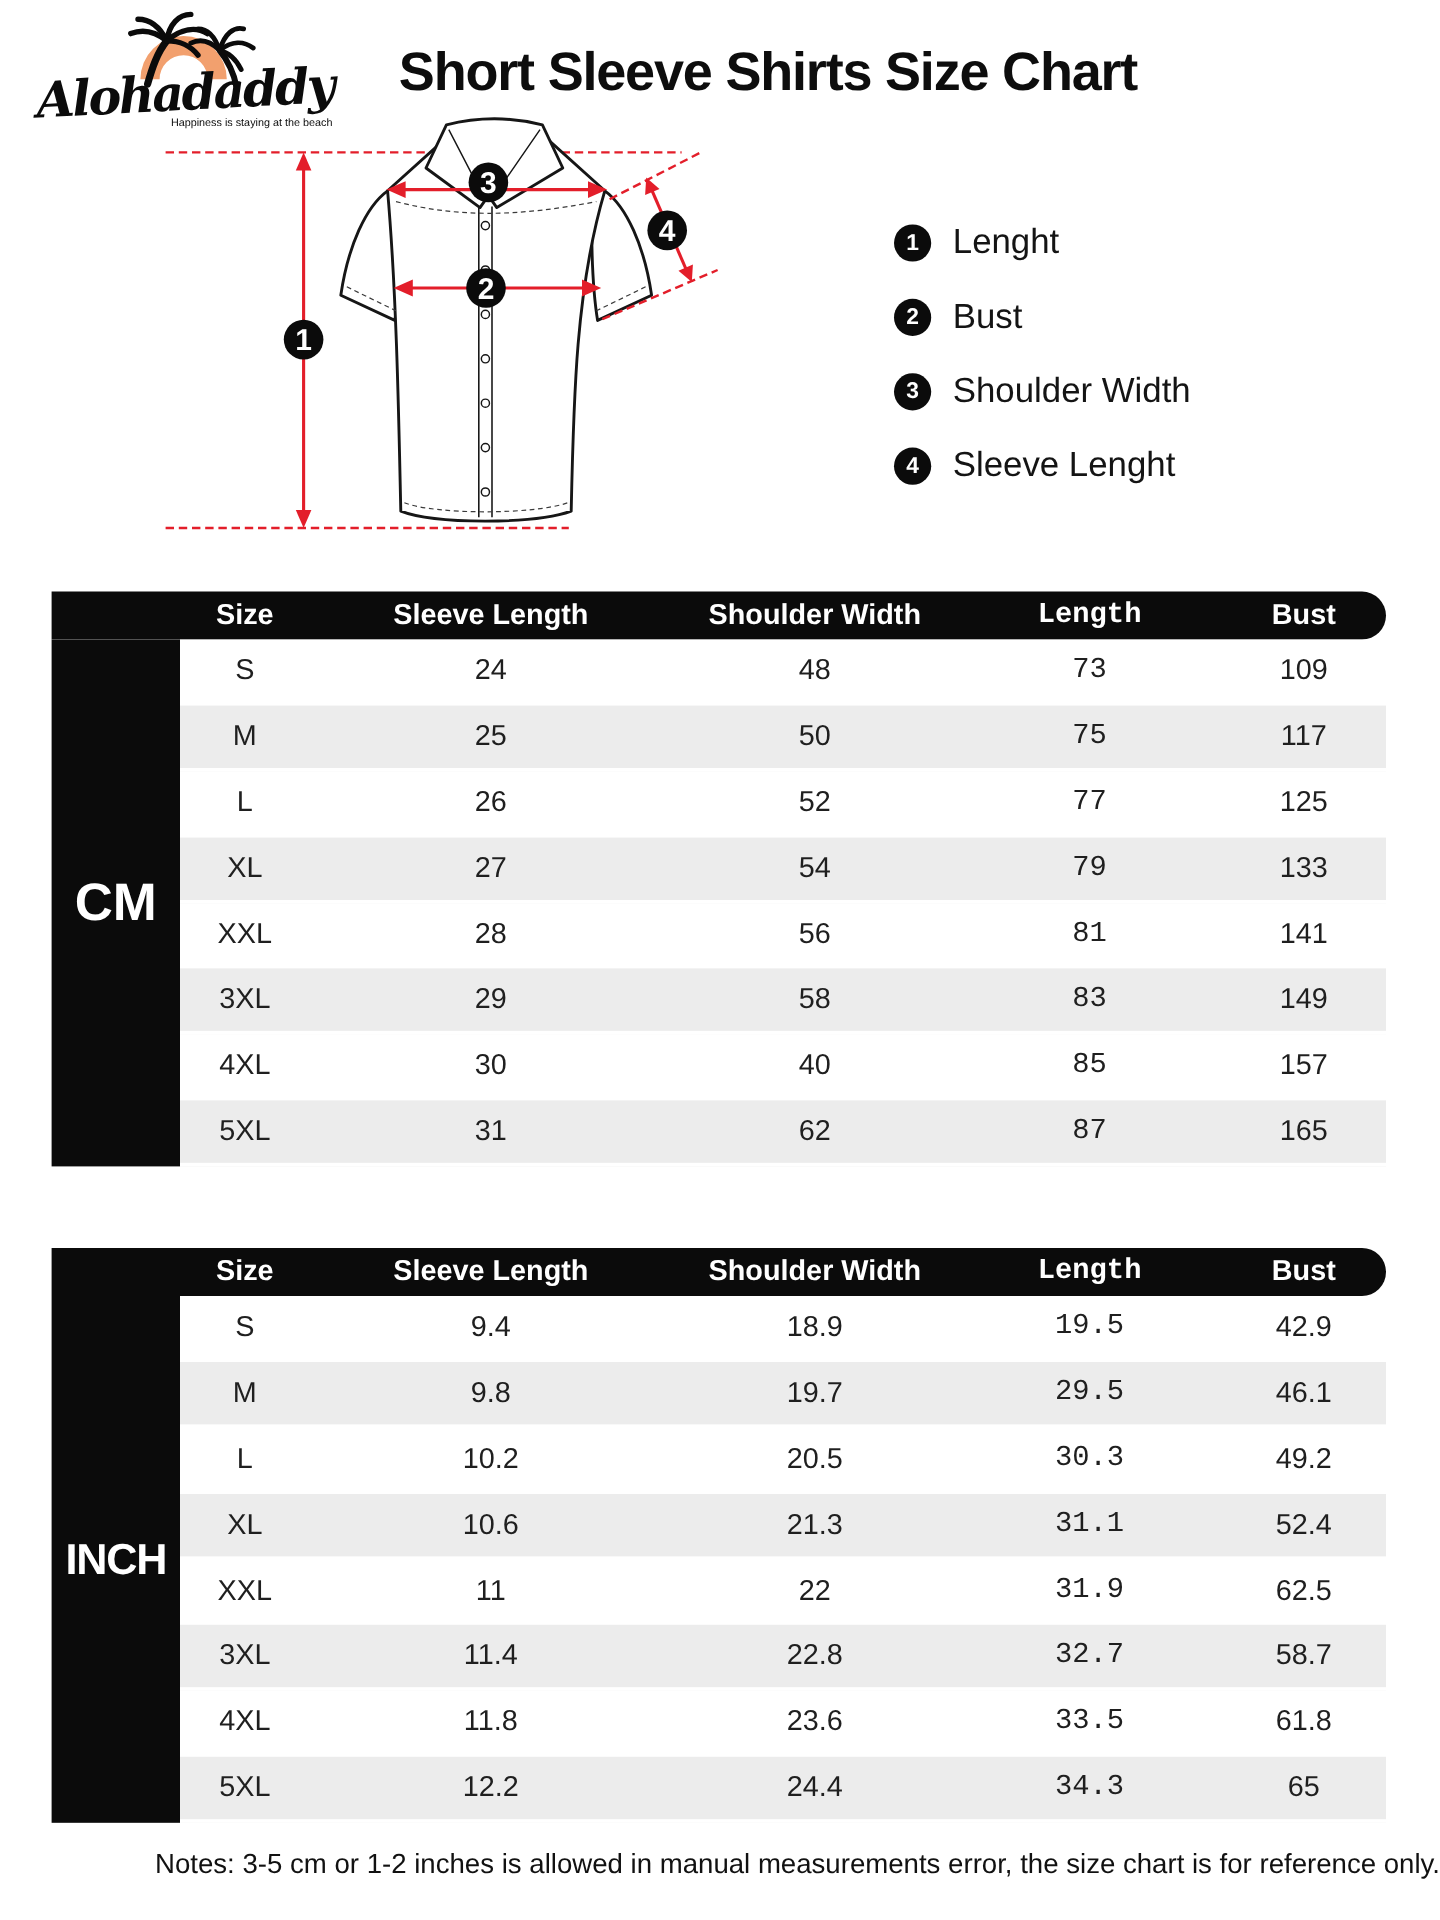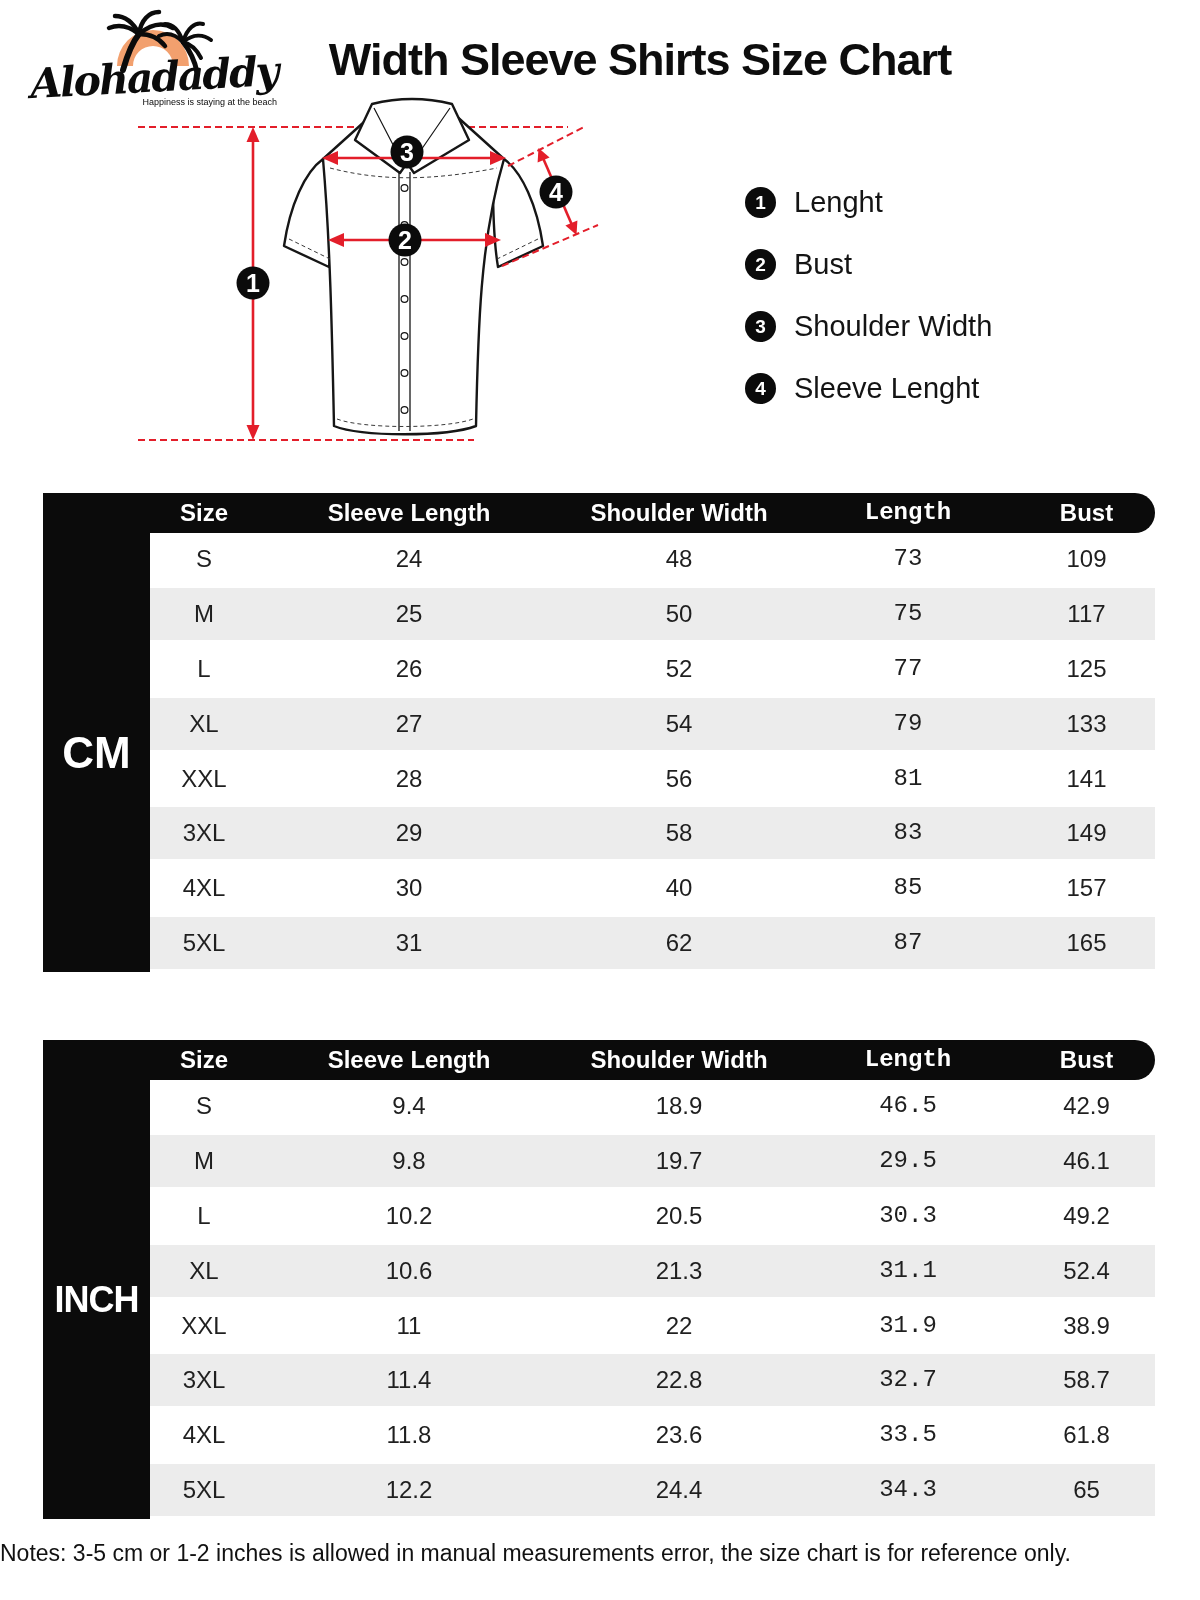--- a/index.html
+++ b/index.html
@@ -35,21 +35,21 @@
   .unit-col.big { font-size:44px; }
   .unit-col.small { font-size:36px; letter-spacing:-1px; }
   .rows { width:1005px; }
   .trow { display:flex; height:54.9px; border-bottom:3px solid #fff; background:#fff; }
   .trow.alt { background:#ececec; }
   .cell { text-align:center; line-height:52px; font-size:24px; color:#1f1f1f; }
   .c0 { width:108px; } .c1 { width:302px; } .c2 { width:238px; } .c3 { width:220px;font-family:Liberation Mono, monospace; } .c4 { width:137px; }
   .thead .cell { line-height:40px; }
 
   
-  .notes { position:absolute; left:0; top:1540px; width:1200px; text-align:left;
+  .notes { position:absolute; left:0; top:1540px; width:1200px; text-align:right;
            font-size:23px; color:#111; }
 </style>
 </head>
 <body>
 
 <div class="page">
 
   <svg class="logo-svg" viewBox="0 0 270 100">
 
     <path fill="#F2A06E" d="M 92,58 A 36,36 0 0 1 164,58 L 148,58 A 20,20 0 0 0 108,58 Z"></path>
@@ -68,21 +68,21 @@
       <path d="M 158,34 C 150,26 142,24 134,28" stroke-width="4"></path>
       <path d="M 158,34 C 154,22 148,16 140,16" stroke-width="4"></path>
       <path d="M 158,34 C 162,20 170,14 178,16" stroke-width="4"></path>
       <path d="M 158,34 C 168,26 178,26 186,32" stroke-width="4"></path>
       <path d="M 158,34 C 166,36 172,42 176,50" stroke-width="4"></path>
     </g>
     <text x="6" y="90" font-family="DejaVu Serif, serif" font-style="italic" font-weight="bold" font-size="41" letter-spacing="-2" fill="#0b0b0b" transform="rotate(-3 6 90)">Alohadaddy</text>
     <text x="252" y="97" text-anchor="end" font-size="9" fill="#0b0b0b">Happiness is staying at the beach</text>
   </svg>
 
-  <div class="page-title">Width Sleeve Shirts Size Chart</div>
+  <div class="page-title">Short Sleeve Shirts Size Chart</div>
 
   <svg class="figure-svg" viewBox="125 90 610 365">
 
     <line x1="138" y1="127" x2="568" y2="127" stroke="#E31E2A" stroke-width="2" stroke-dasharray="7 4"></line>
 
     <g stroke="#161616" stroke-width="2.4" fill="#fff" stroke-linejoin="round">
 
       <path d="M 323,159 C 305,172 290,205 284,246 L 329,267 C 333,243 334,210 334,182 Z"></path>
 
       <path d="M 504,159 C 522,172 537,205 543,246 L 498,267 C 494,243 493,210 493,182 Z"></path>
@@ -245,21 +245,21 @@
       <div class="cell c3">Length</div>
       <div class="cell c4">Bust</div>
     </div>
     <div class="tbody">
       <div class="unit-col small">INCH</div>
       <div class="rows">
           <div class="trow">
             <div class="cell c0">S</div>
             <div class="cell c1">9.4</div>
             <div class="cell c2">18.9</div>
-            <div class="cell c3">46.5</div>
+            <div class="cell c3">19.5</div>
             <div class="cell c4">42.9</div>
           </div>
           <div class="trow alt">
             <div class="cell c0">M</div>
             <div class="cell c1">9.8</div>
             <div class="cell c2">19.7</div>
             <div class="cell c3">29.5</div>
             <div class="cell c4">46.1</div>
           </div>
           <div class="trow">
@@ -274,21 +274,21 @@
             <div class="cell c1">10.6</div>
             <div class="cell c2">21.3</div>
             <div class="cell c3">31.1</div>
             <div class="cell c4">52.4</div>
           </div>
           <div class="trow">
             <div class="cell c0">XXL</div>
             <div class="cell c1">11</div>
             <div class="cell c2">22</div>
             <div class="cell c3">31.9</div>
-            <div class="cell c4">38.9</div>
+            <div class="cell c4">62.5</div>
           </div>
           <div class="trow alt">
             <div class="cell c0">3XL</div>
             <div class="cell c1">11.4</div>
             <div class="cell c2">22.8</div>
             <div class="cell c3">32.7</div>
             <div class="cell c4">58.7</div>
           </div>
           <div class="trow">
             <div class="cell c0">4XL</div>

